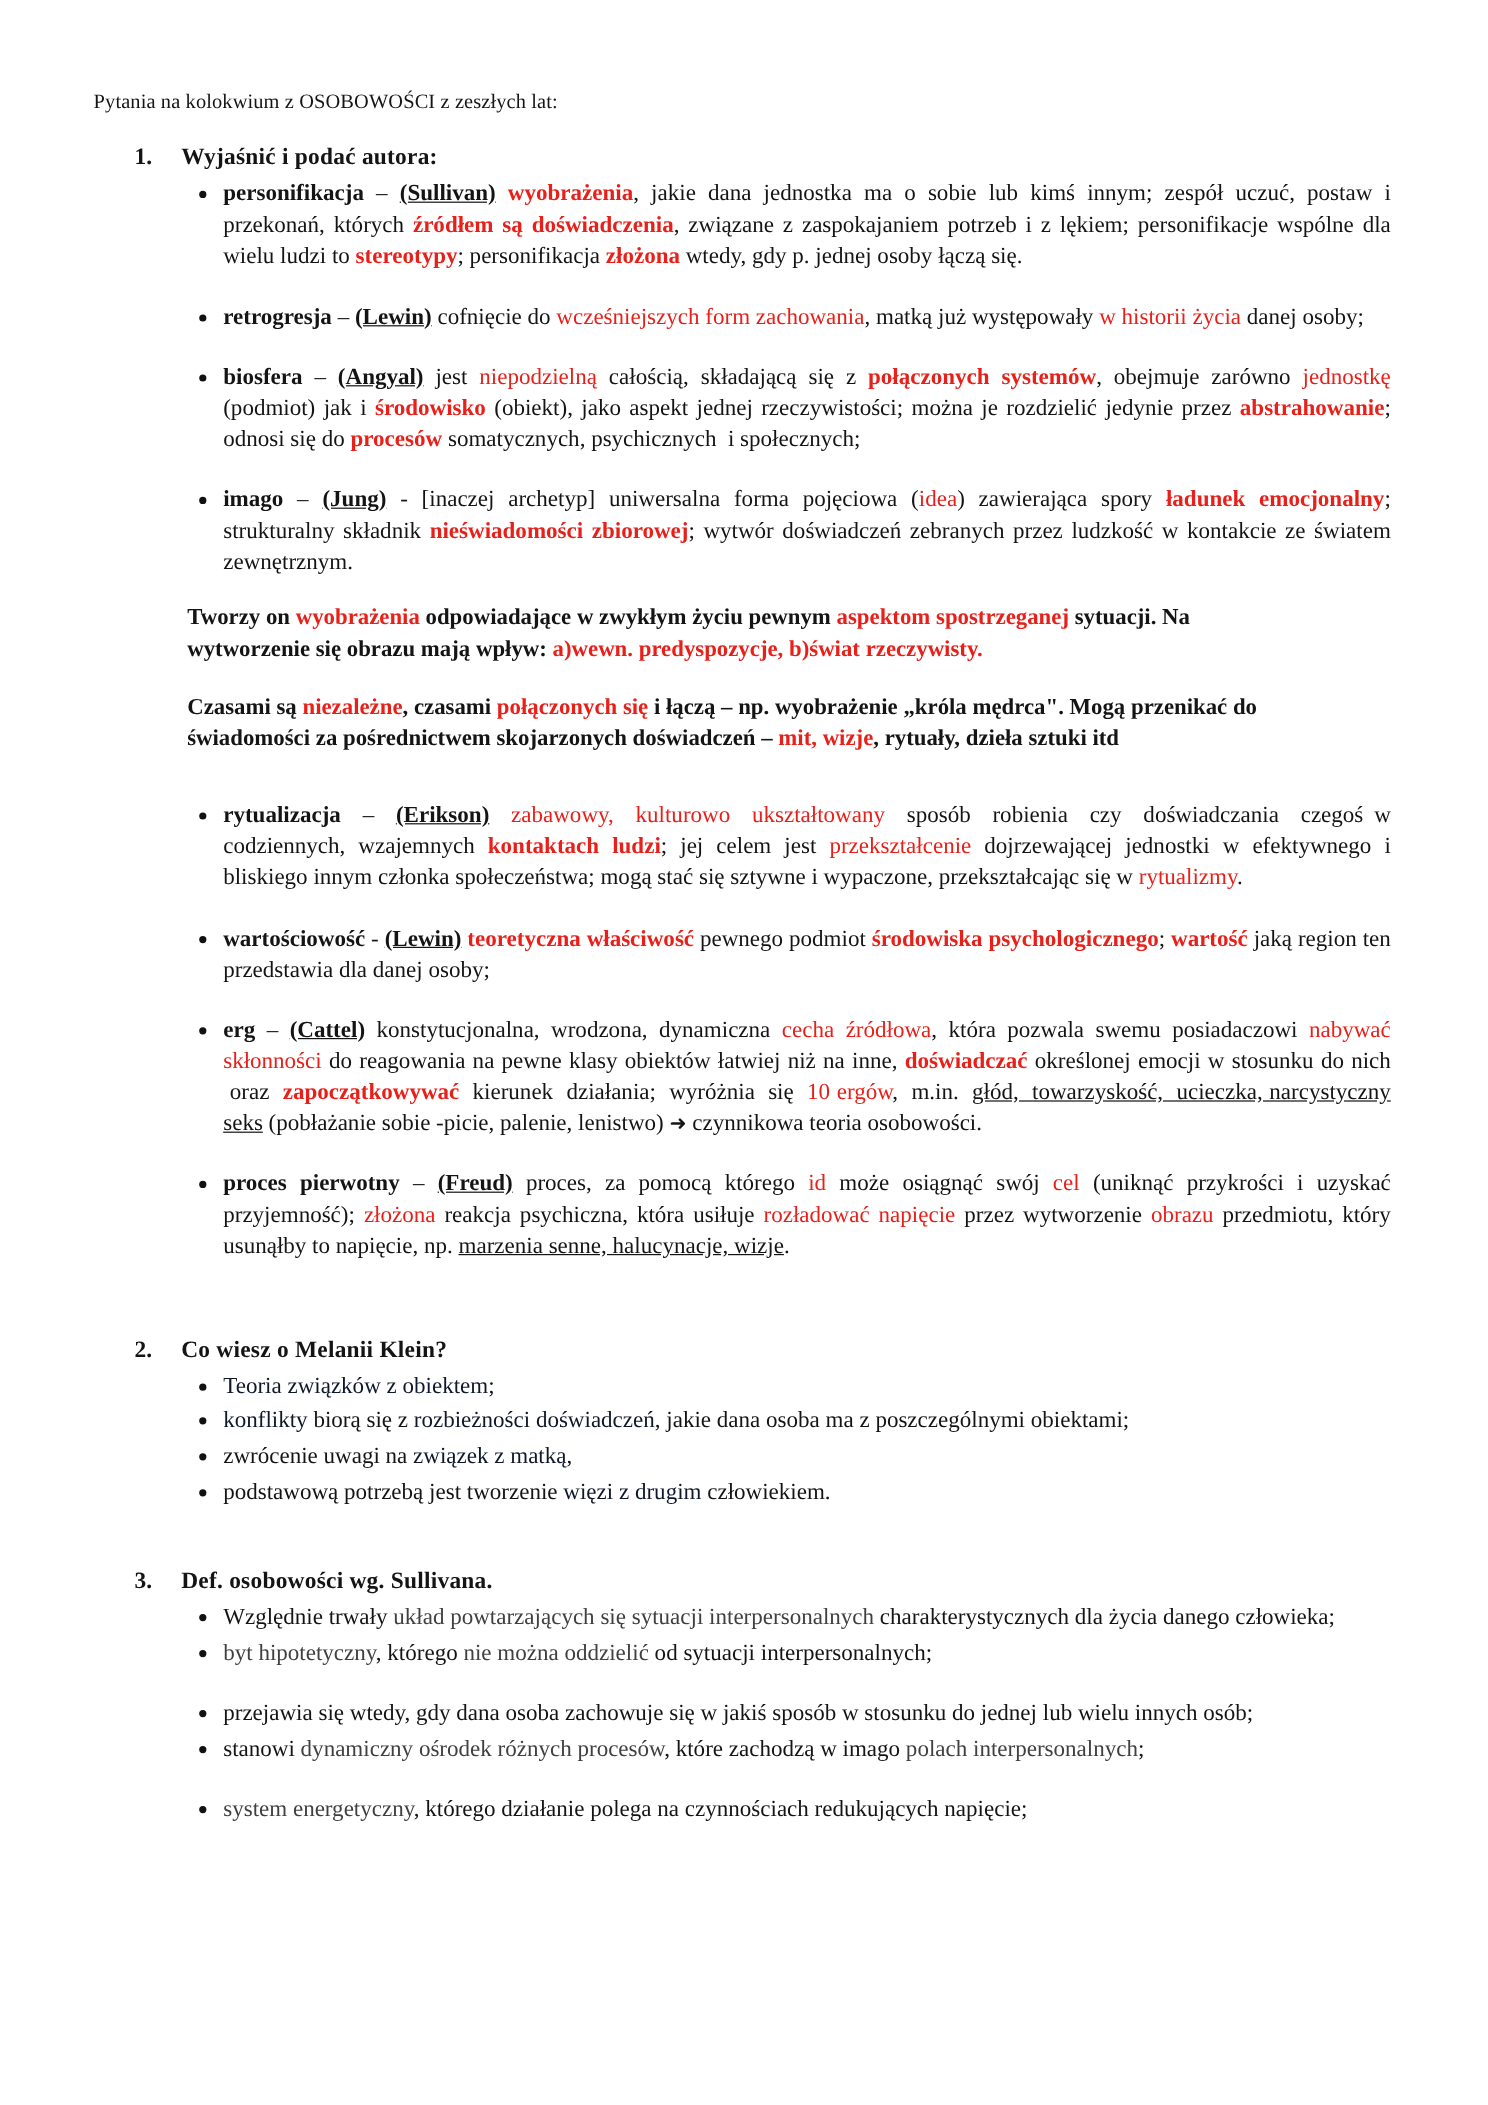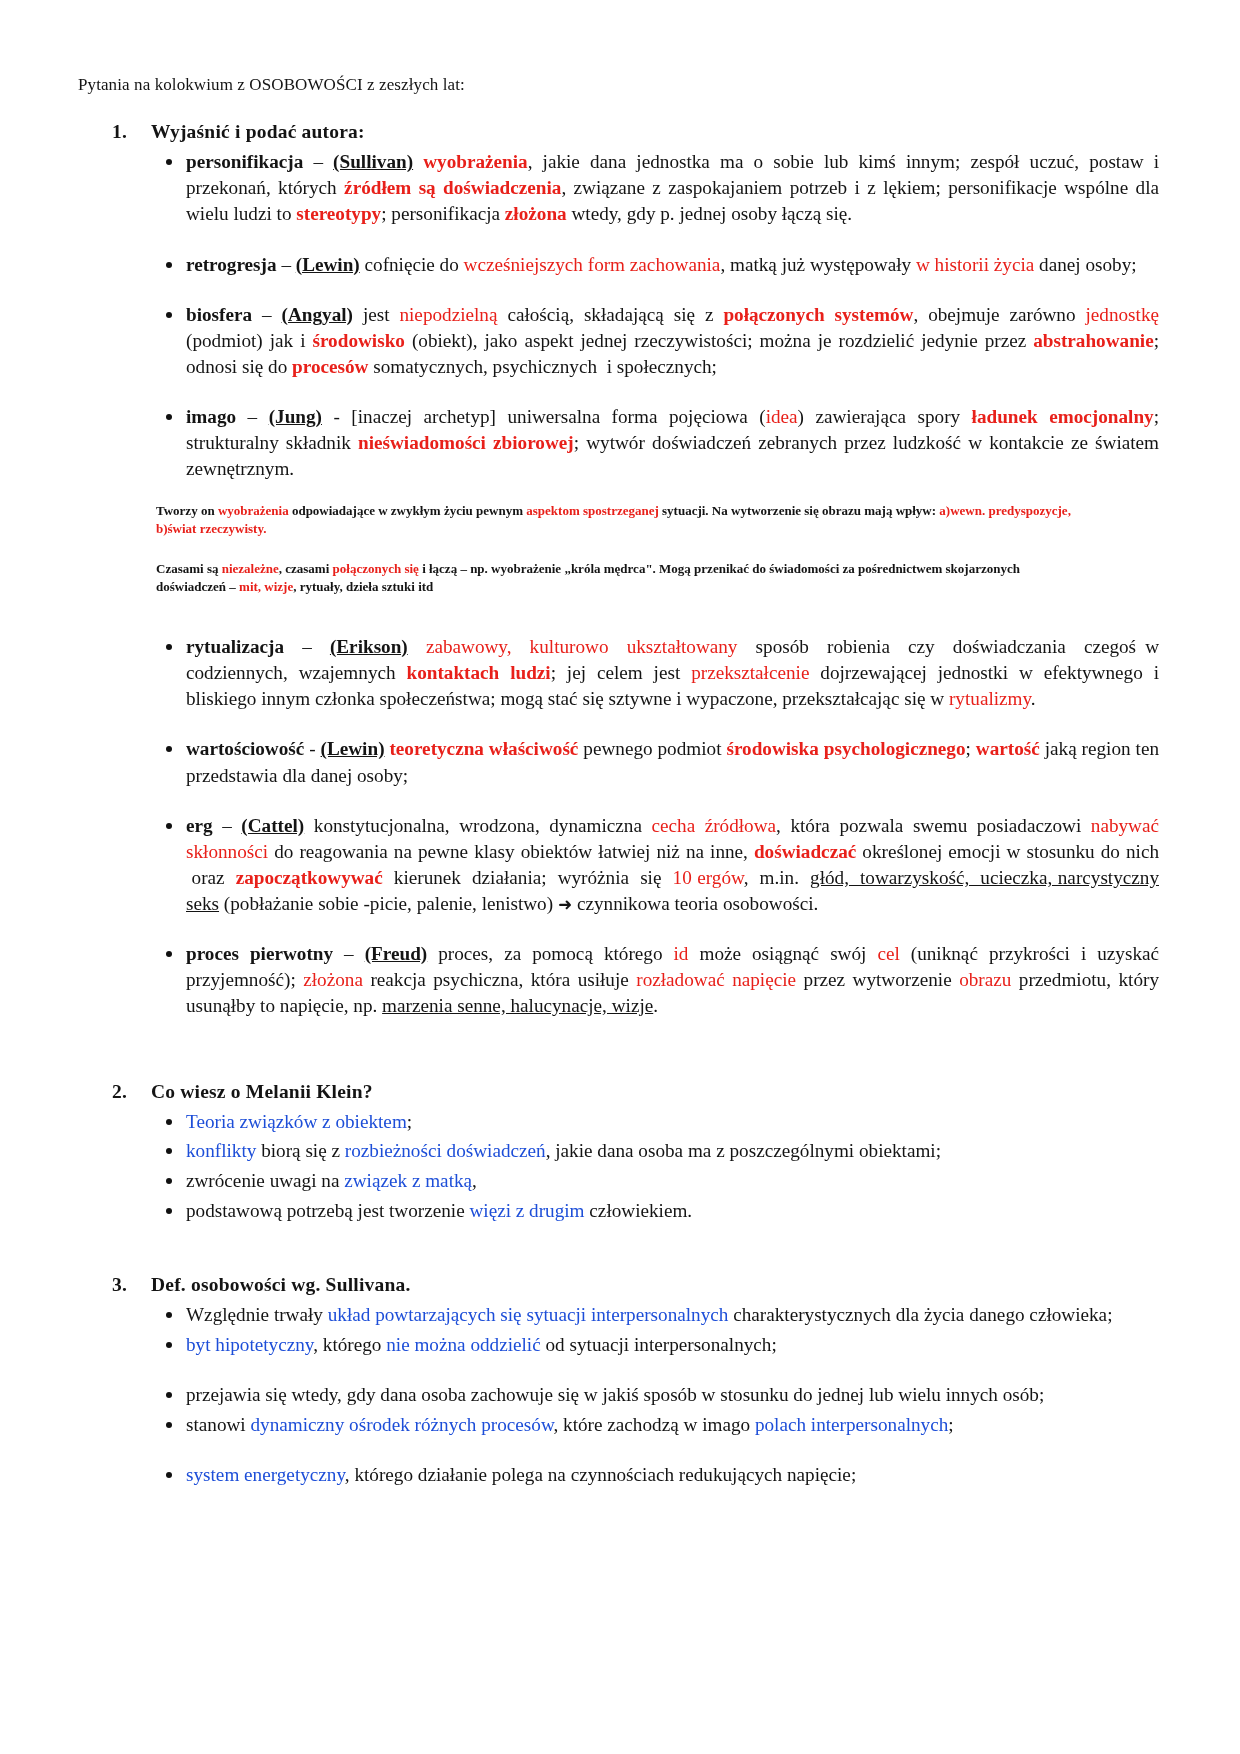--- a/index.html
+++ b/index.html
@@ -65,32 +65,32 @@
     background: #111;
     border-radius: 50%;
   }
   ul.blist > li.sp-lg { margin-bottom: 24px; }
   ul.blist > li.sp-md { margin-bottom: 16px; }
   ul.blist > li.sp-sm { margin-bottom: 4px; }
   ul.blist > li.sp-xs { margin-bottom: 2px; }
 
   .para-block {
     margin: 20px 0 0 78px;
-    font-size: 13px;
+    font-size: 19px;
     line-height: 1.38;
     font-weight: bold;
     max-width: 930px;
   }
   .para-block.second { margin-top: 22px; }
 
   b, strong { font-weight: bold; }
   .r  { color: #e8201a; }
   .rb { color: #e8201a; font-weight: bold; }
-  .ol { color: #1d4ed8; }
-  .mg { color: #1d4ed8; }
+  .ol { color: #0f172a; }
+  .mg { color: #404040; }
   .u  { text-decoration: underline; }
 
   .gap-sec { height: 38px; }
   .gap-sec2 { height: 46px; }
   .arrow { font-family: "DejaVu Sans", sans-serif; font-size: 17px; }
 </style>
 </head>
 <body>
 
 <div class="page">

